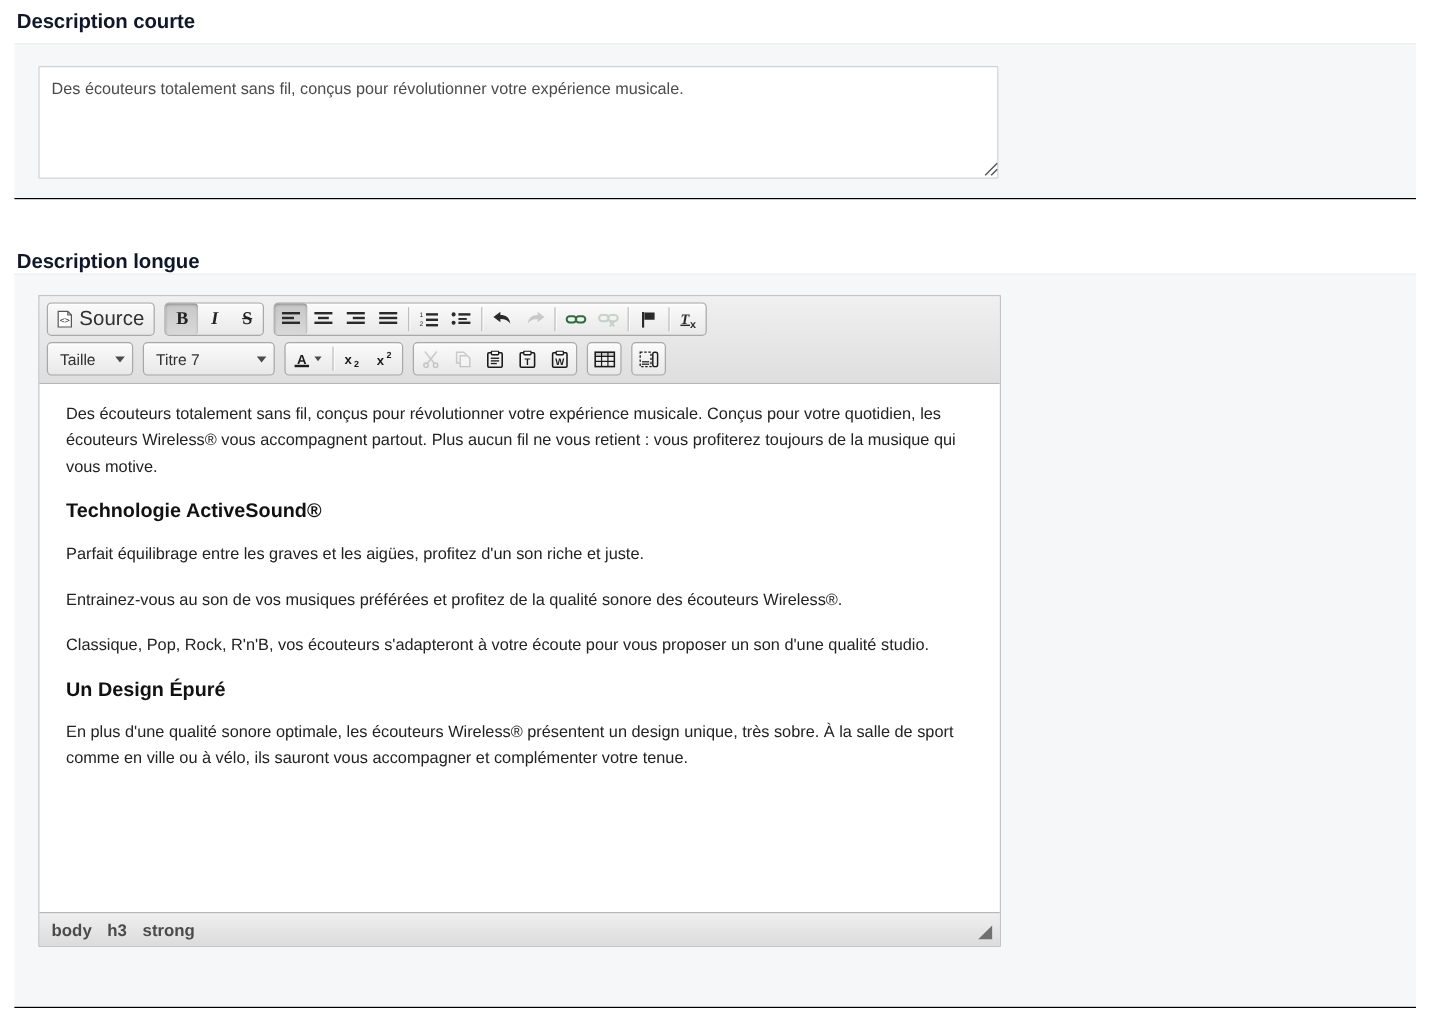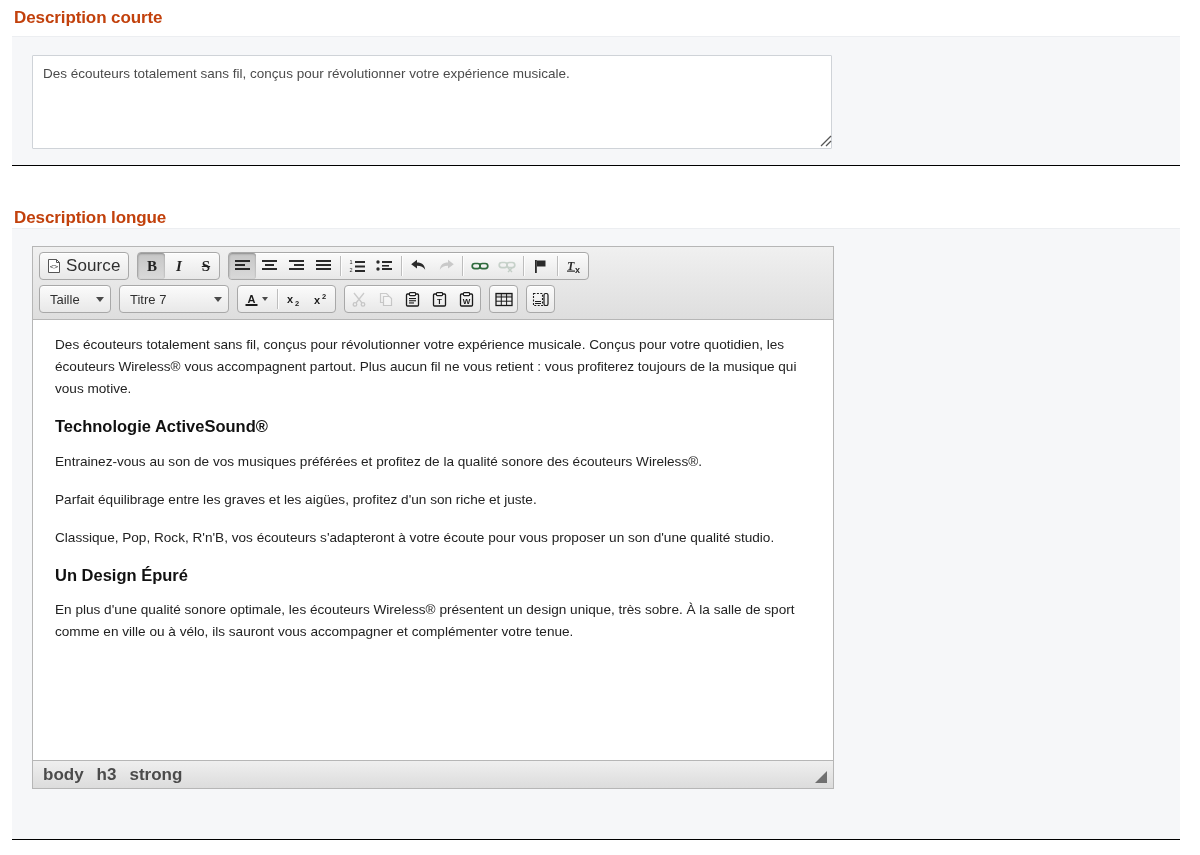--- a/index.html
+++ b/index.html
@@ -7,21 +7,21 @@
     margin: 0; padding: 0;
     width: 1200px; height: 855px;
     background: #ffffff;
     font-family: "Liberation Sans", sans-serif;
     -webkit-font-smoothing: antialiased;
   }
   .page { position: relative; width: 1200px; height: 855px; overflow: hidden; background:#fff; }
 
   
   .section-title {
-    color: #c2410c;
+    color: #0f172a;
     font-size: 17px;
     font-weight: bold;
     letter-spacing: -0.1px;
   }
   #short-title { position:absolute; left:14px; top:8px; }
   #long-title  { position:absolute; left:14px; top:208px; }
 
   
   .panel {
     position: absolute;
@@ -154,21 +154,21 @@
   
   .cke-bottom {
     background: linear-gradient(#efefef,#dcdcdc);
     border-top:1px solid #b6b6b6;
     height:28px;
     display:flex; align-items:center;
     padding:0 8px 0 10px;
     position:relative;
   }
   .path-item {
-    font-size:17px; font-weight:bold; color:#4b4b4b;
+    font-size:14px; font-weight:bold; color:#4b4b4b;
     margin-right:13px; cursor:pointer;
     font-family:"Liberation Sans", sans-serif;
   }
   .cke-grip {
     position:absolute; right:6px; bottom:5px;
     width:12px; height:12px;
   }
   svg { display:block; }
 </style>
 </head>
@@ -496,22 +496,22 @@
                 </svg>
               </span>
             </div>
           </div>
         </div>
       </div>
 
       <div class="cke-body" id="editor-content">
           <p>Des écouteurs totalement sans fil, conçus pour révolutionner votre expérience musicale. Conçus pour votre quotidien, les écouteurs Wireless® vous accompagnent partout. Plus aucun fil ne vous retient : vous profiterez toujours de la musique qui vous motive.</p>
           <h3>Technologie ActiveSound®</h3>
+          <p>Parfait équilibrage entre les graves et les aigües, profitez d'un son riche et juste.</p>
           <p>Entrainez-vous au son de vos musiques préférées et profitez de la qualité sonore des écouteurs Wireless®.</p>
-          <p>Parfait équilibrage entre les graves et les aigües, profitez d'un son riche et juste.</p>
           <p>Classique, Pop, Rock, R'n'B, vos écouteurs s'adapteront à votre écoute pour vous proposer un son d'une qualité studio.</p>
           <h3>Un Design Épuré</h3>
           <p>En plus d'une qualité sonore optimale, les écouteurs Wireless® présentent un design unique, très sobre. À la salle de sport comme en ville ou à vélo, ils sauront vous accompagner et complémenter votre tenue.</p>
         </div>
 
       <div class="cke-bottom">
         <span class="path-item">body</span>
         <span class="path-item">h3</span>
         <span class="path-item">strong</span>
         <span class="cke-grip">

